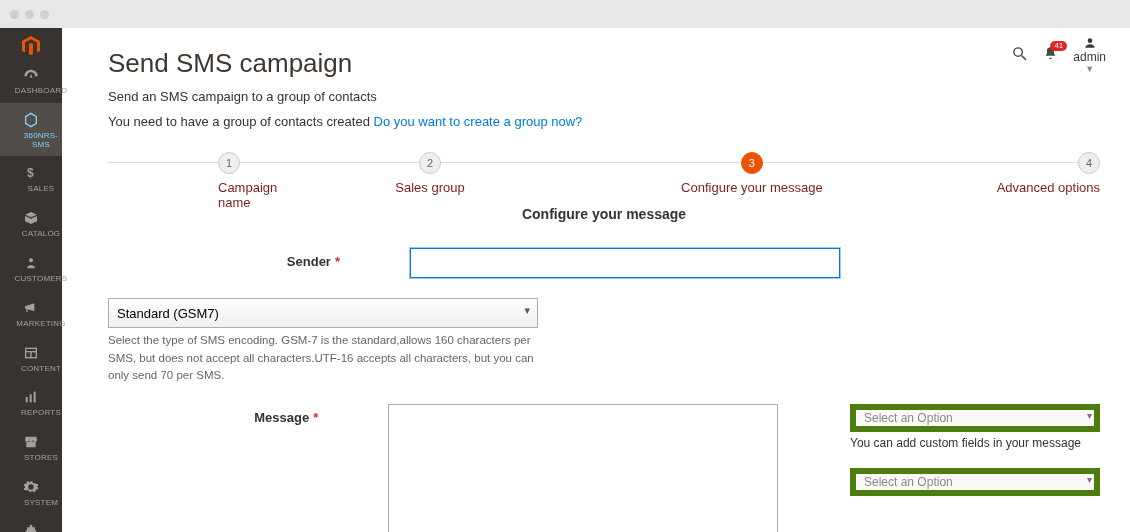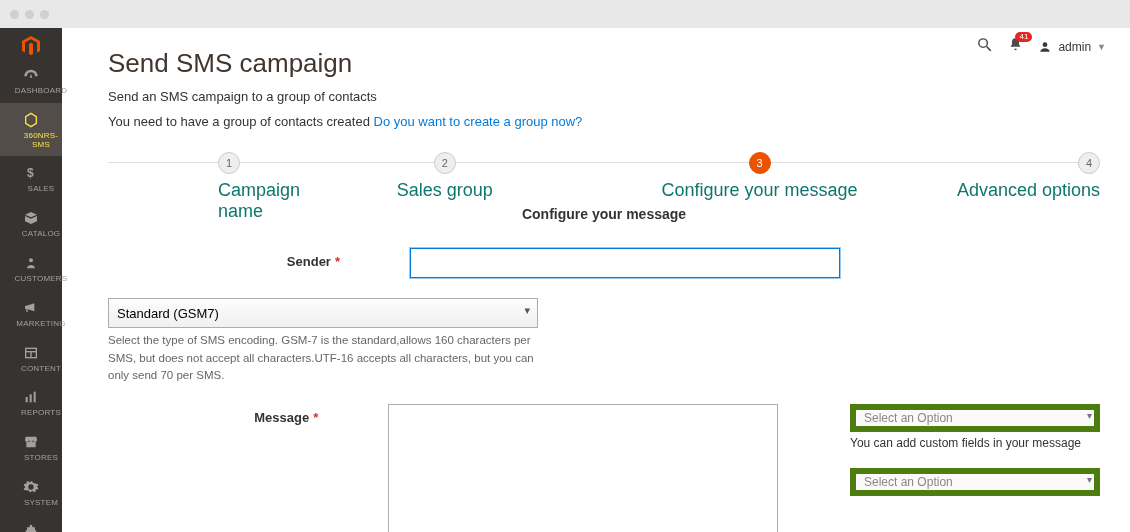--- a/index.html
+++ b/index.html
@@ -46,21 +46,21 @@
 .sidebar-logo svg { width: 24px; height: 24px; }
 .sidebar-item {
   display: flex;
   flex-direction: column;
   align-items: center;
   justify-content: center;
   padding: 8px 0 7px 0;
   cursor: pointer;
   color: #a3a09d;
 }
-.sidebar-item.active { background: #524d49; color: #fde047; }
+.sidebar-item.active { background: #524d49; color: #7dd3fc; }
 .sidebar-item .sicon { height: 18px; display: flex; align-items: center; justify-content: center; margin-bottom: 3px; }
 .sidebar-item svg { width: 16px; height: 16px; }
 .sidebar-label {
   font-size: 8px;
   text-transform: uppercase;
   text-align: center;
   letter-spacing: 0.2px;
   line-height: 1.1;
   padding: 0 2px;
   margin-left: 20px;
@@ -80,21 +80,21 @@
   gap: 14px;
 }
 .topbar .icon-btn { cursor: pointer; color: #4a4a4a; position: relative; }
 .topbar svg { width: 17px; height: 17px; }
 .notif-badge {
   position: absolute; top: -4px; right: -8px;
   background: #e22626; color: #fff;
   border-radius: 8px; font-size: 8px;
   padding: 1px 4px; line-height: 1;
 }
-.user-chip { display: flex; align-items: center; gap: 6px; font-size: 12px; color: #41362f; cursor: pointer; }
+.user-chip { display: flex; align-items: center; gap: 0; font-size: 12px; color: #41362f; cursor: pointer; flex-direction: column; }
 .user-chip svg { width: 14px; height: 14px; }
 .user-chip .caret { font-size: 9px; color: #888; }
 .content { padding: 20px 30px 0 30px; }
 .page-title {
   font-size: 26px;
   font-weight: 300;
   color: #41362f;
   margin-bottom: 6px;
 }
 .page-sub {
@@ -126,21 +126,21 @@
 .step-circle {
   width: 22px; height: 22px; border-radius: 50%;
   background: #eee; border: 1px solid #ccc;
   display: inline-flex; align-items: center; justify-content: center;
   font-size: 11px; color: #666; position: relative; z-index: 1;
   margin-bottom: 6px;
 }
 .step.active .step-circle {
   background: #eb5202; border-color: #eb5202; color: #fff;
 }
-.step-label { font-size: 18px; color: #0f766e; }
+.step-label { font-size: 13px; color: #7f1d1d; }
 .section-title {
   text-align: center;
   font-size: 14px;
   font-weight: 600;
   color: #333;
   margin-top: 8px;
 }
 .form { margin-top: 26px; }
 .form-row {
   display: flex;

